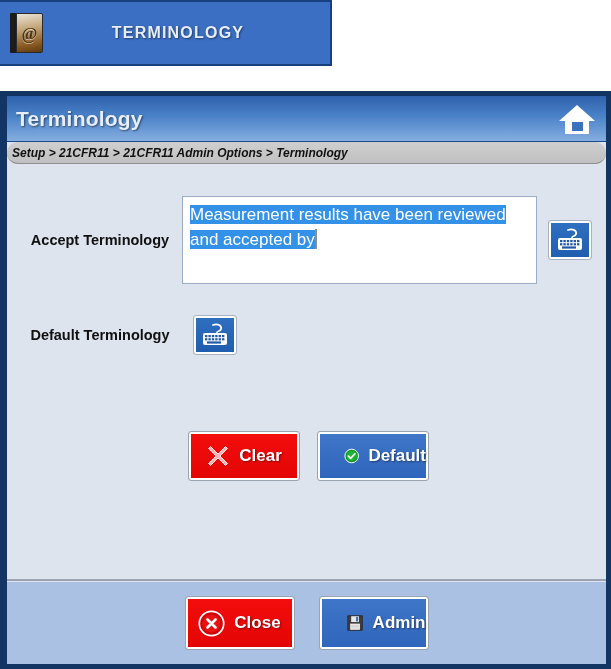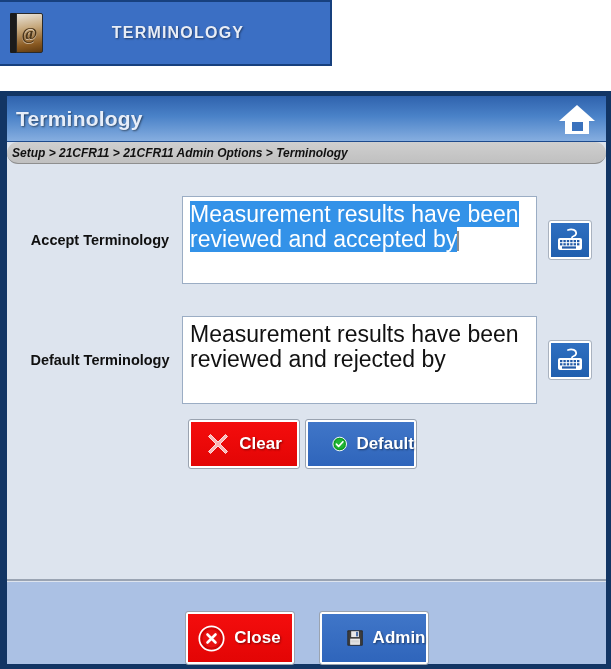--- a/index.html
+++ b/index.html
@@ -155,21 +155,21 @@
     padding-left: 15px;
   }
 
   .textbox {
     width: 355px;
     height: 88px;
     box-sizing: border-box;
     background: #ffffff;
     border: 1px solid #9badc4;
     padding: 5px 7px 5px 7px;
-    font-size: 23px;
+    font-size: 17px;
     line-height: 25px;
     color: #111;
     overflow: hidden;
     cursor: text;
   }
   .textbox .sel {
     background: #3392e8;
     color: #ffffff;
     box-decoration-break: clone;
     -webkit-box-decoration-break: clone;
@@ -194,24 +194,24 @@
     border-radius: 2px;
     display: flex;
     align-items: center;
     justify-content: center;
     cursor: pointer;
   }
 
   
   #mid-buttons {
     position: absolute;
-    top: 256px;
+    top: 268px;
     left: 182px;
     display: flex;
-    gap: 7px;
+    gap: 19px;
   }
 
   .btn {
     box-sizing: border-box;
     border: 2px solid #ffffff;
     outline: 1px solid #9aa3b0;
     border-radius: 2px;
     display: flex;
     align-items: center;
     justify-content: center;
@@ -231,21 +231,21 @@
   }
   .btn-mid { width: 110px; height: 48px; }
   .btn-foot { width: 108px; height: 52px; }
 
   
   #footer {
     flex: 0 0 auto;
     height: 82px;
     background: #abc1e4;
     display: flex;
-    align-items: flex-end;
+    align-items: center;
     justify-content: center;
     gap: 26px;
     border-top: 1px solid #dde4ee;
   }
 
   .icon-svg { display: block; }
 </style>
 </head>
 <body>
 
@@ -296,21 +296,20 @@
             <rect x="18.6" y="15.2" width="2.4" height="2.2"></rect>
               <rect x="22" y="15.2" width="2.4" height="2.2"></rect>
             <rect x="7" y="18.4" width="14" height="2.2"></rect>
           </g>
         </svg>
       </div>
     </div>
 
     <div class="field-row" id="row-reject">
       <div class="field-label">Default Terminology</div>
-      <div class="textbox"><span>Measurement results have been reviewed and rejected by</span></div>
       <div class="kb-button">
         <svg class="icon-svg" width="30" height="24" viewBox="0 0 30 24" aria-hidden="true">
           <path d="M13 2 C17 0.5 22 2 21 6 C20.3 8.6 17 8 17 9.5" stroke="#ffffff" stroke-width="1.8" fill="none" stroke-linecap="round"></path>
           <rect x="3" y="10" width="24" height="12" rx="2" fill="#ffffff"></rect>
           <g fill="#2159a7">
             <rect x="5" y="12" width="2.4" height="2.2"></rect>
               <rect x="8.4" y="12" width="2.4" height="2.2"></rect>
             <rect x="11.8" y="12" width="2.4" height="2.2"></rect>
               <rect x="15.2" y="12" width="2.4" height="2.2"></rect>
             <rect x="18.6" y="12" width="2.4" height="2.2"></rect>

